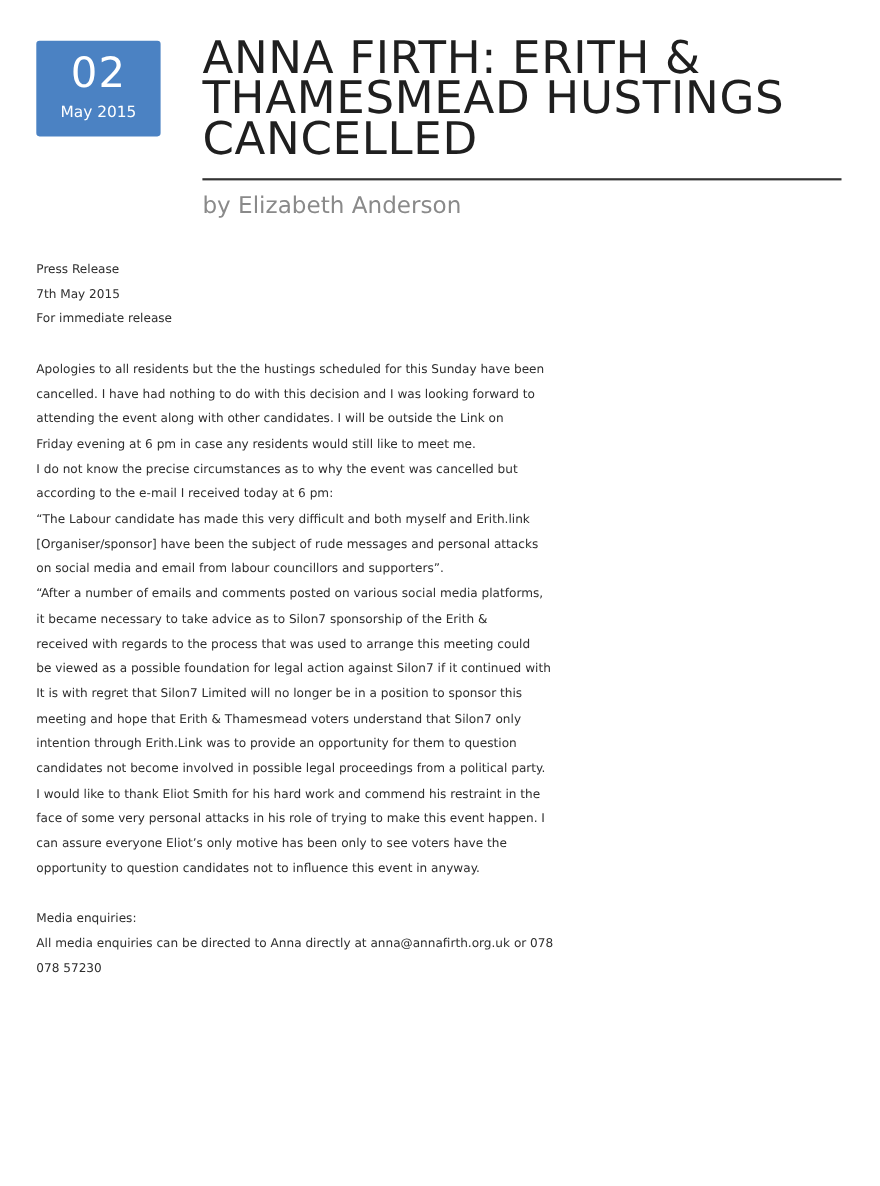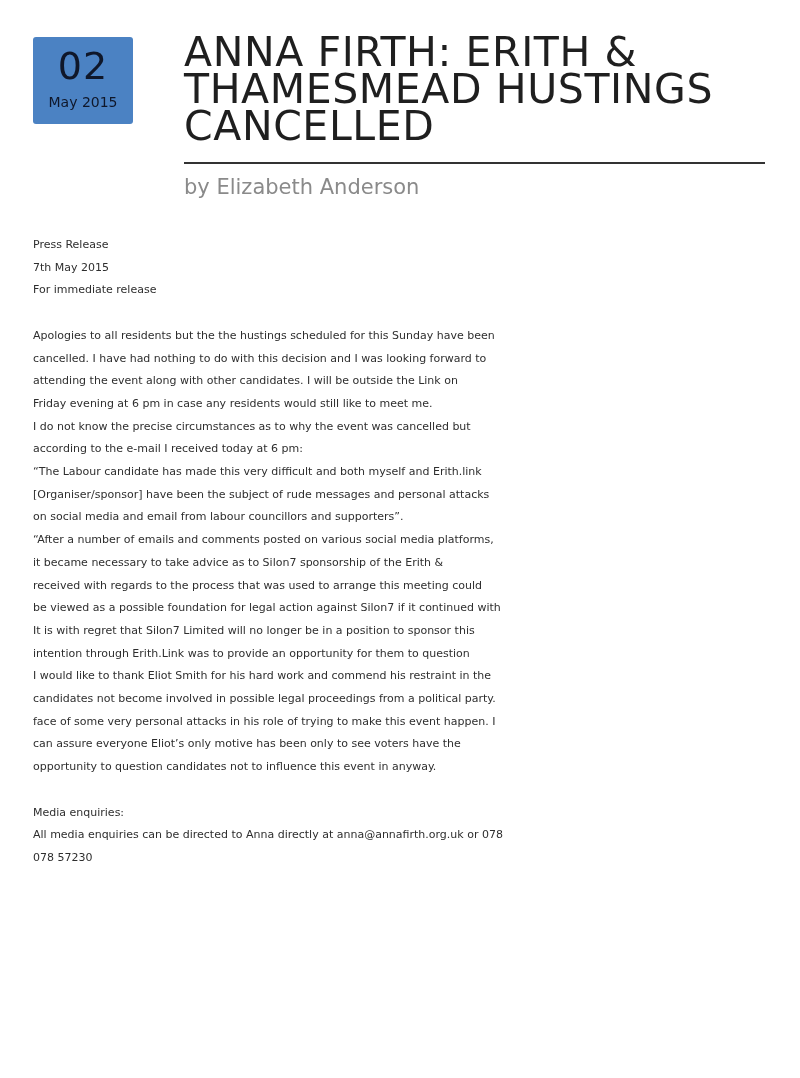--- a/index.html
+++ b/index.html
@@ -12,25 +12,25 @@
       height: 1078px;
       position: relative;
       overflow: hidden;
       font-family: "DejaVu Sans", sans-serif;
       color: #2b2b2b;
     }
     .date-box {
       position: absolute;
       left: 33px;
       top: 37px;
-      width: 100px;
+      width: 113px;
       height: 87px;
       background: #4b82c3;
       border-radius: 3px;
-      color: #0f172a;
+      color: #ffffff;
       text-align: center;
     }
     .date-day {
       display: block;
       font-size: 38px;
       line-height: 42px;
       margin-top: 8px;
       letter-spacing: 1px;
     }
     .date-month {
@@ -113,23 +113,24 @@
     <span class="line">I do not know the precise circumstances as to why the event was cancelled but</span>
     <span class="line">according to the e-mail I received today at 6 pm:</span>
     <span class="line">“The Labour candidate has made this very difficult and both myself and Erith.link</span>
     <span class="line">[Organiser/sponsor] have been the subject of rude messages and personal attacks</span>
     <span class="line">on social media and email from labour councillors and supporters”.</span>
     <span class="line">“After a number of emails and comments posted on various social media platforms,</span>
     <span class="line">it became necessary to take advice as to Silon7 sponsorship of the Erith &amp;</span>
     <span class="line">received with regards to the process that was used to arrange this meeting could</span>
     <span class="line">be viewed as a possible foundation for legal action against Silon7 if it continued with</span>
     <span class="line">It is with regret that Silon7 Limited will no longer be in a position to sponsor this</span>
+    <span class="line">meeting and hope that Erith &amp; Thamesmead voters understand that Silon7 only</span>
     <span class="line">intention through Erith.Link  was to provide an opportunity for them to question</span>
+    <span class="line">candidates not become involved in possible legal proceedings from a political party.</span>
     <span class="line">I would like to thank Eliot Smith for his hard work and commend his restraint in the</span>
-    <span class="line">candidates not become involved in possible legal proceedings from a political party.</span>
     <span class="line">face of some very personal attacks in his role of trying to make this event happen. I</span>
     <span class="line">can assure everyone Eliot’s only motive has been only to see voters have the</span>
     <span class="line">opportunity to question candidates not to influence this event in anyway.</span>
   </div>
   <span class="gap"></span>
   <div>
     <span class="line">Media enquiries:</span>
     <span class="line">All media enquiries can be directed to Anna directly at anna@annafirth.org.uk or 078</span>
     <span class="line">078 57230</span>
   </div>

